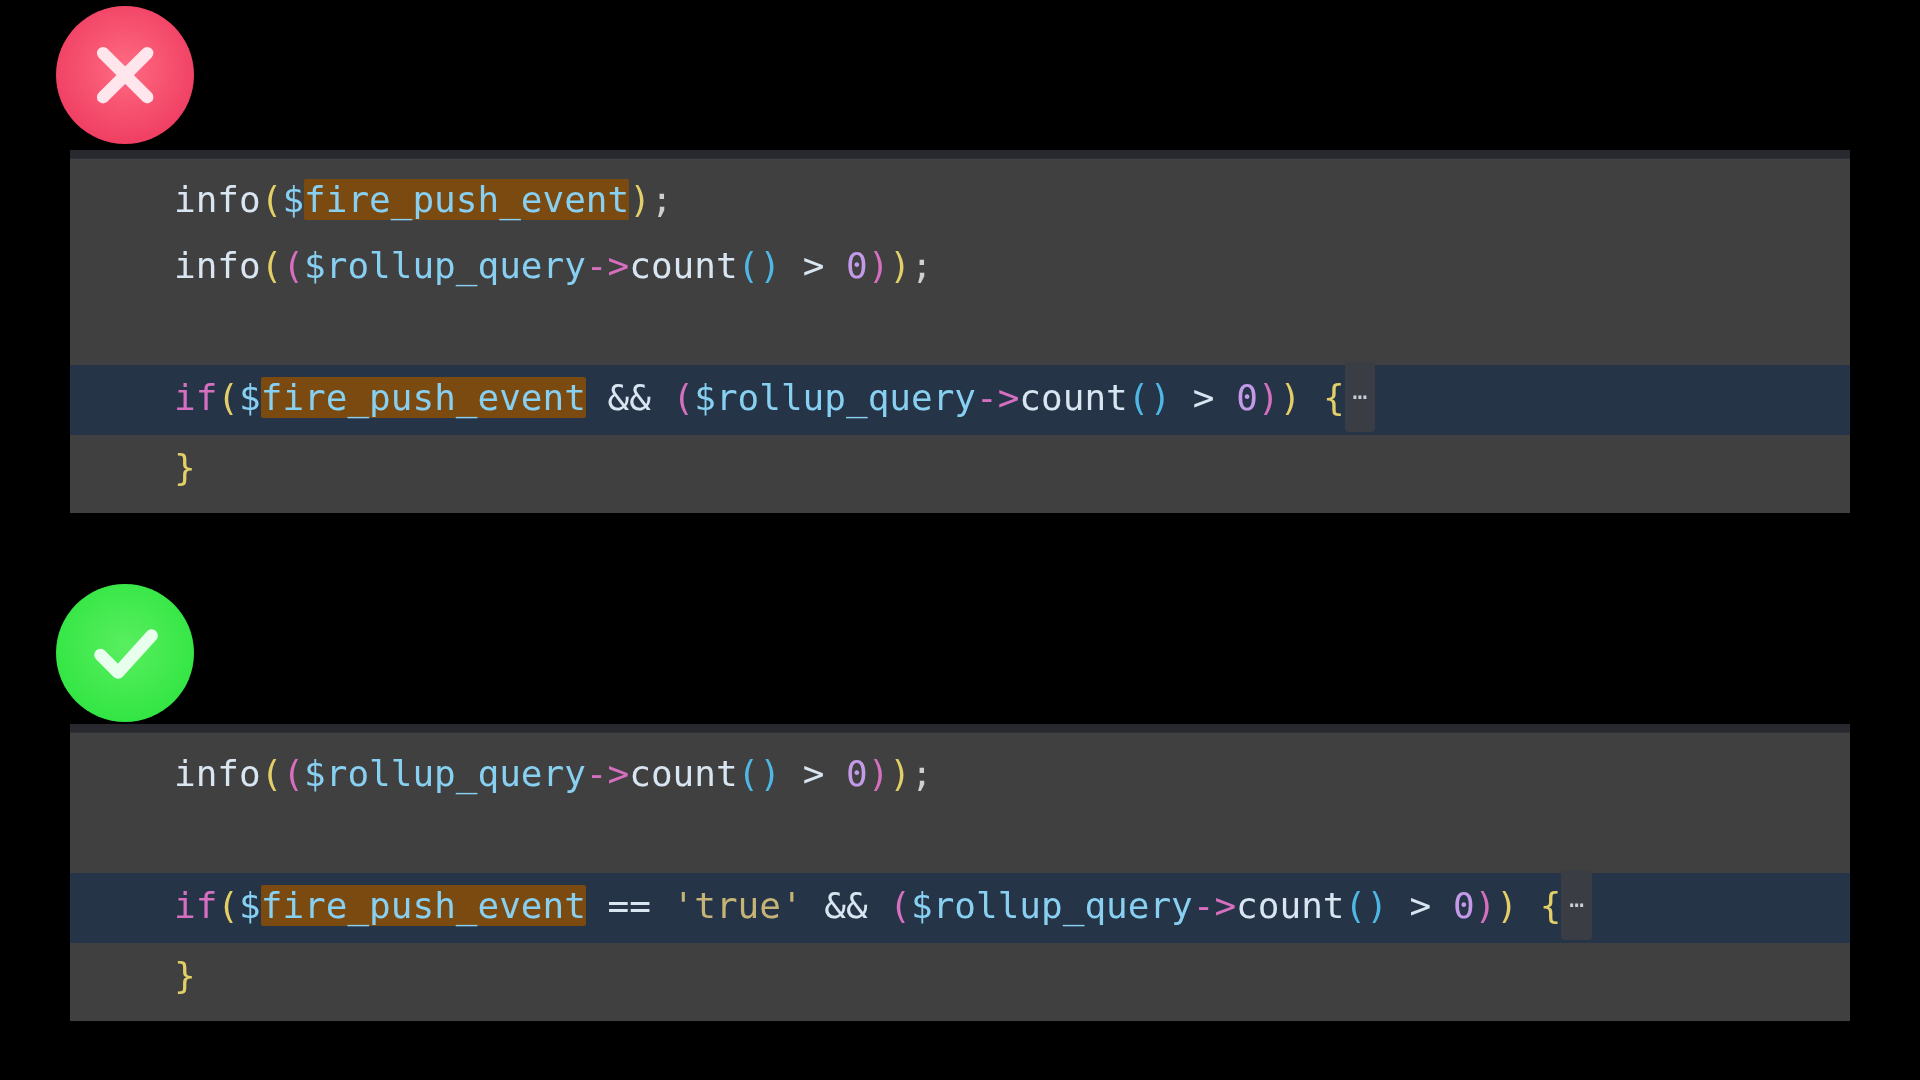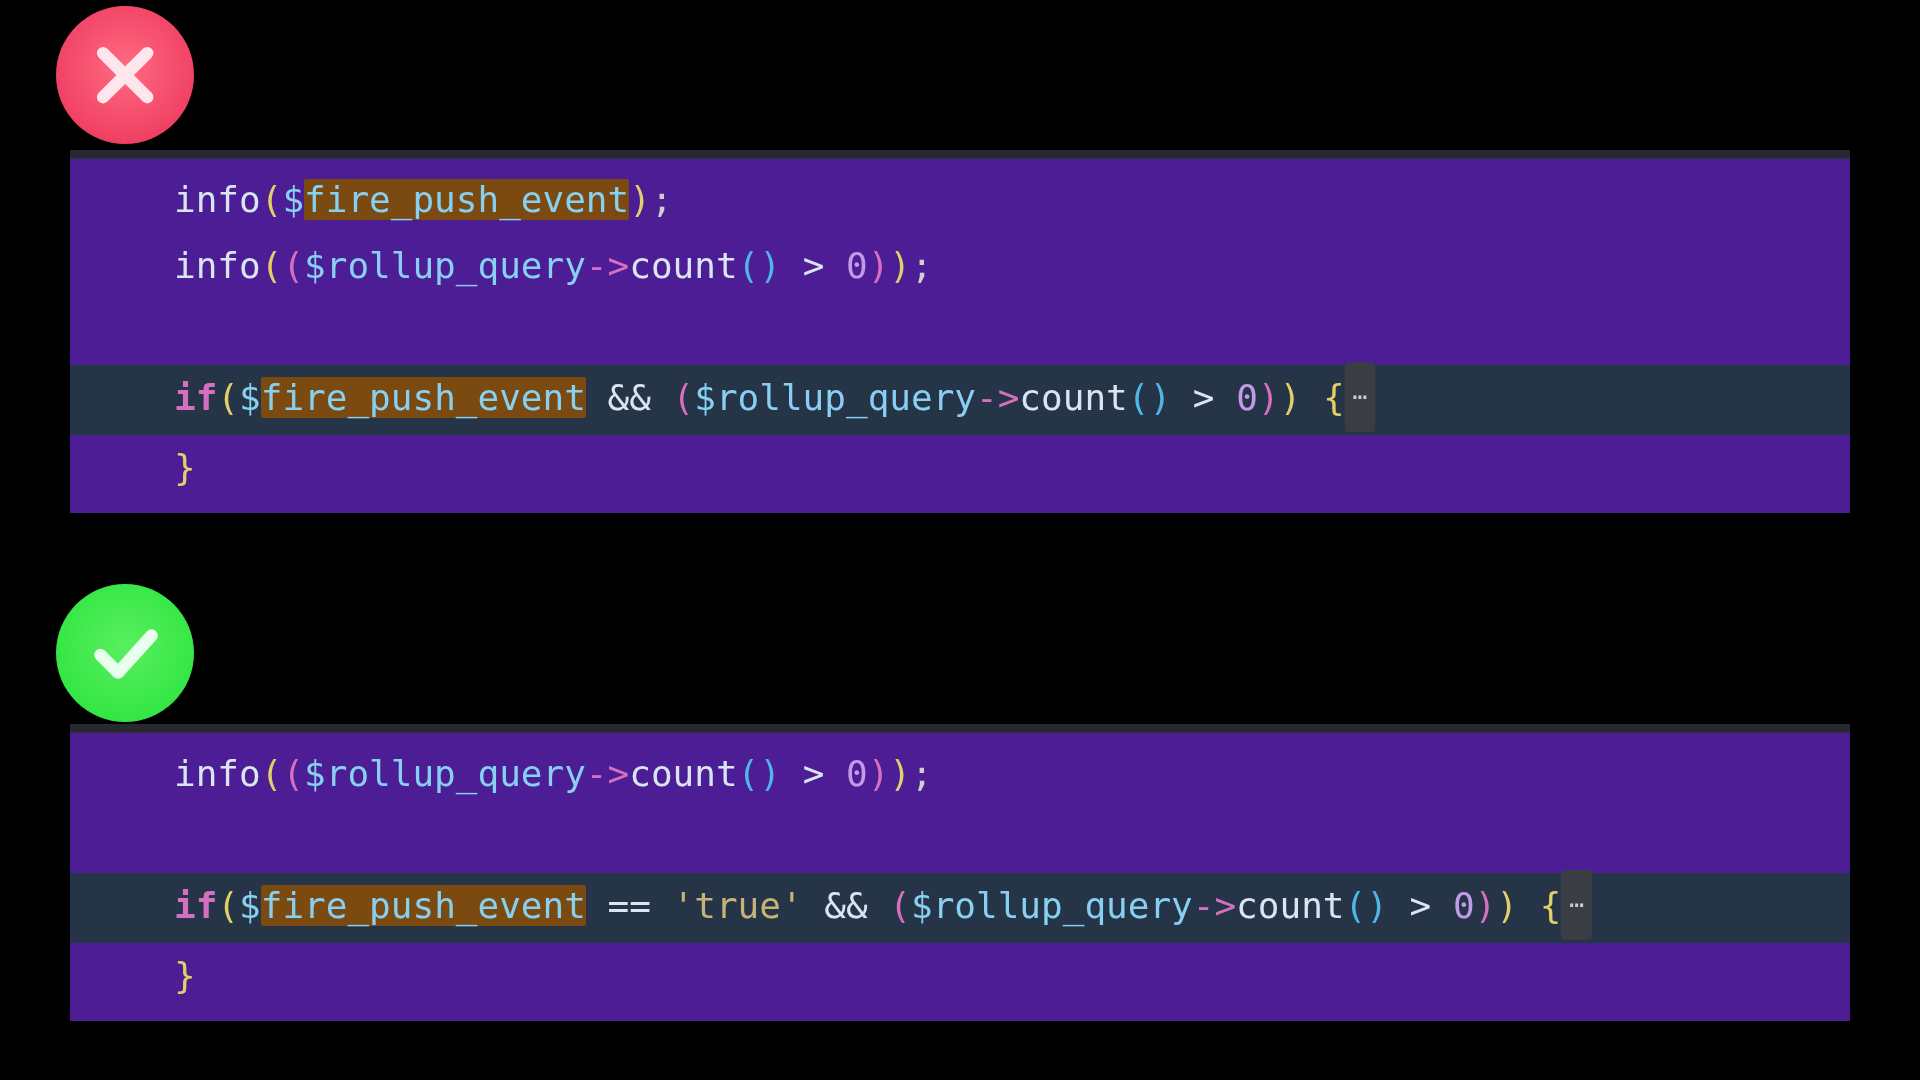--- a/index.html
+++ b/index.html
@@ -13,21 +13,21 @@
   }
   .stage {
     position: relative;
     width: 1920px;
     height: 1080px;
   }
   .block {
     position: absolute;
     left: 70px;
     width: 1780px;
-    background: #4c1d95;
+    background: #404040;
     box-sizing: border-box;
   }
   .block-top-bar {
     height: 8px;
     background: #27292f;
     border-bottom: 1px solid #2e3138;
   }
   .code-area {
     font-size: 36px;
     line-height: 66px;
@@ -55,21 +55,21 @@
   
   .t-fn   { color: #d9e6f2; }
   .t-yel  { color: #e3cf67; }
   .t-var  { color: #88d0f2; }
   .t-mag  { color: #d66fc0; }
   .t-arr  { color: #d66fc0; }
   .t-def  { color: #d9e6f2; }
   .t-num  { color: #c39ae8; }
   .t-brc  { color: #4fb7e6; }
   .t-brcy { color: #e3cf67; }
-  .t-kwd  { color: #d66fc0; font-weight: bold; }
+  .t-kwd  { color: #d66fc0; }
   .t-str  { color: #c5b475; }
   .t-txt  { color: #d0cfce; }
 
   .hl-match {
     background: #7a4a10;
     border-radius: 2px;
   }
 
   
   .badge {

